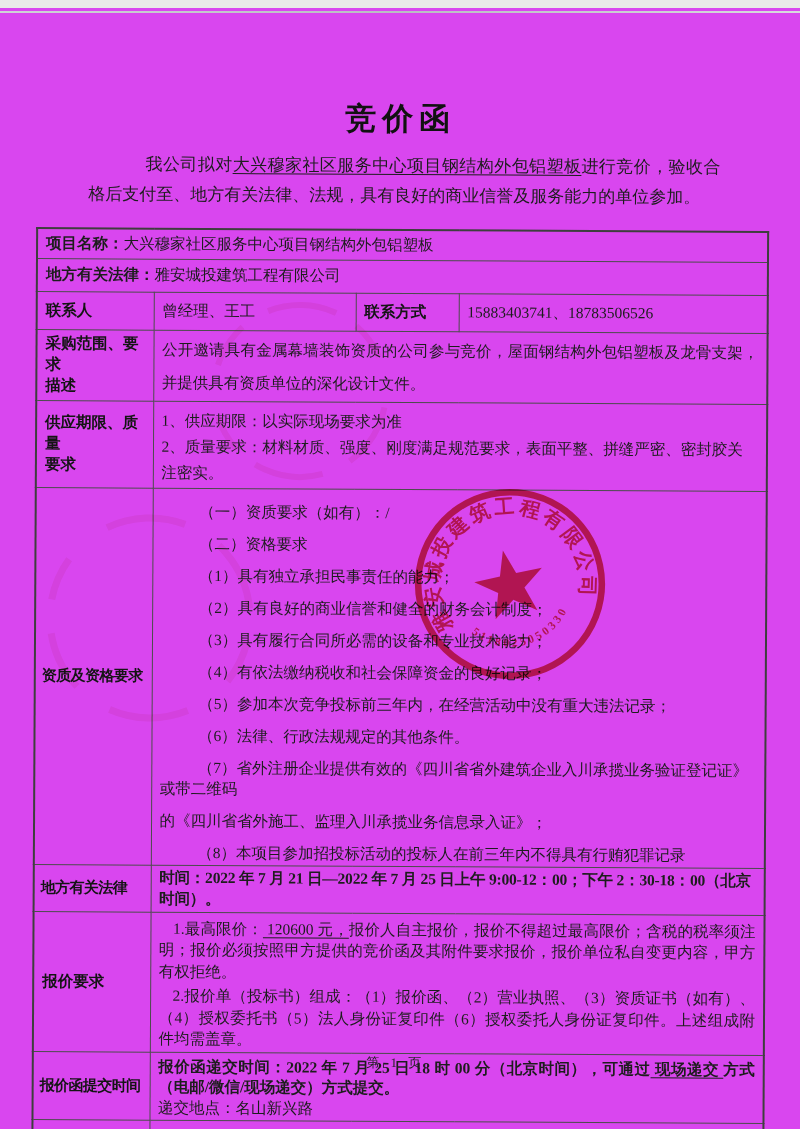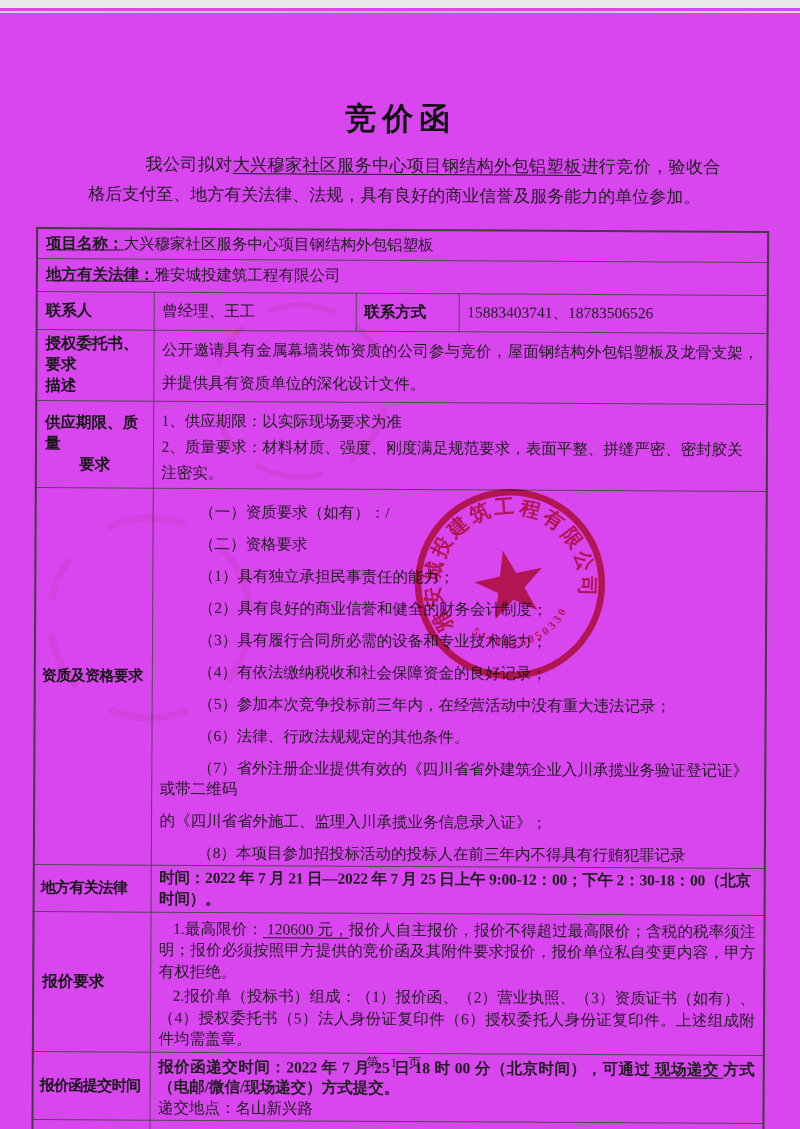--- a/index.html
+++ b/index.html
@@ -31,26 +31,26 @@
     position:absolute; top:221px; left:36px; width:731px;
     border-collapse:collapse; table-layout:fixed;
     border:2px solid #3e3e3e;
   }
   table.main td {
     border:1.4px solid #4c4c4c;
     font-size:15.5px; vertical-align:middle;
     padding:2px 8px; overflow:hidden;
   }
   td.lbl { font-weight:bold; padding-left:9px; color:#141414; }
-  td.lbl .l2c { text-align:center; }
+  td.lbl .l2c { text-align:left; }
   td.lbl.tight { font-size:15px; letter-spacing:-0.6px; padding-left:6px; white-space:nowrap; }
   td.val { padding-left:10px; padding-right:7px; }
   td.top { vertical-align:top; }
 
-  .inline-label { font-weight:bold;text-decoration:underline; }
+  .inline-label { font-weight:bold; }
   .scope-text { line-height:33px; text-align:justify; }
   .supply-line { line-height:26px; }
   .qual-cell { padding-top:12px !important; }
   .qline { line-height:21px; margin:0 0 11px 0; text-indent:38px; }
   .qline.noindent { text-indent:0; }
   .qline.last { margin-bottom:0; }
   .send-val { font-weight:bold; letter-spacing:-0.2px; }
   .quote-p { margin:0; line-height:21.5px; text-indent:14px; text-align:justify; padding-top:3px; }
   .submit-p { margin:0; line-height:20.5px; font-weight:bold; text-align:justify; }
   .submit-loc { line-height:20.5px; }
@@ -101,21 +101,21 @@
 
       <tr style="height:38px">
         <td class="lbl">联系人</td>
         <td class="val">曾经理、王工</td>
         <td class="lbl">联系方式</td>
         <td class="val">15883403741、18783506526</td>
       </tr>
 
       <tr style="height:68px">
         <td class="lbl">
-          <div>授权委托书、要求</div>
+          <div>采购范围、要求</div>
           <div>描述</div>
         </td>
         <td colspan="3" class="val top">
           <div class="scope-text">公开邀请具有金属幕墙装饰资质的公司参与竞价，屋面钢结构外包铝塑板及龙骨支架，并提供具有资质单位的深化设计文件。</div>
         </td>
       </tr>
 
       <tr style="height:60px">
         <td class="lbl">
           <div>供应期限、质量</div>

